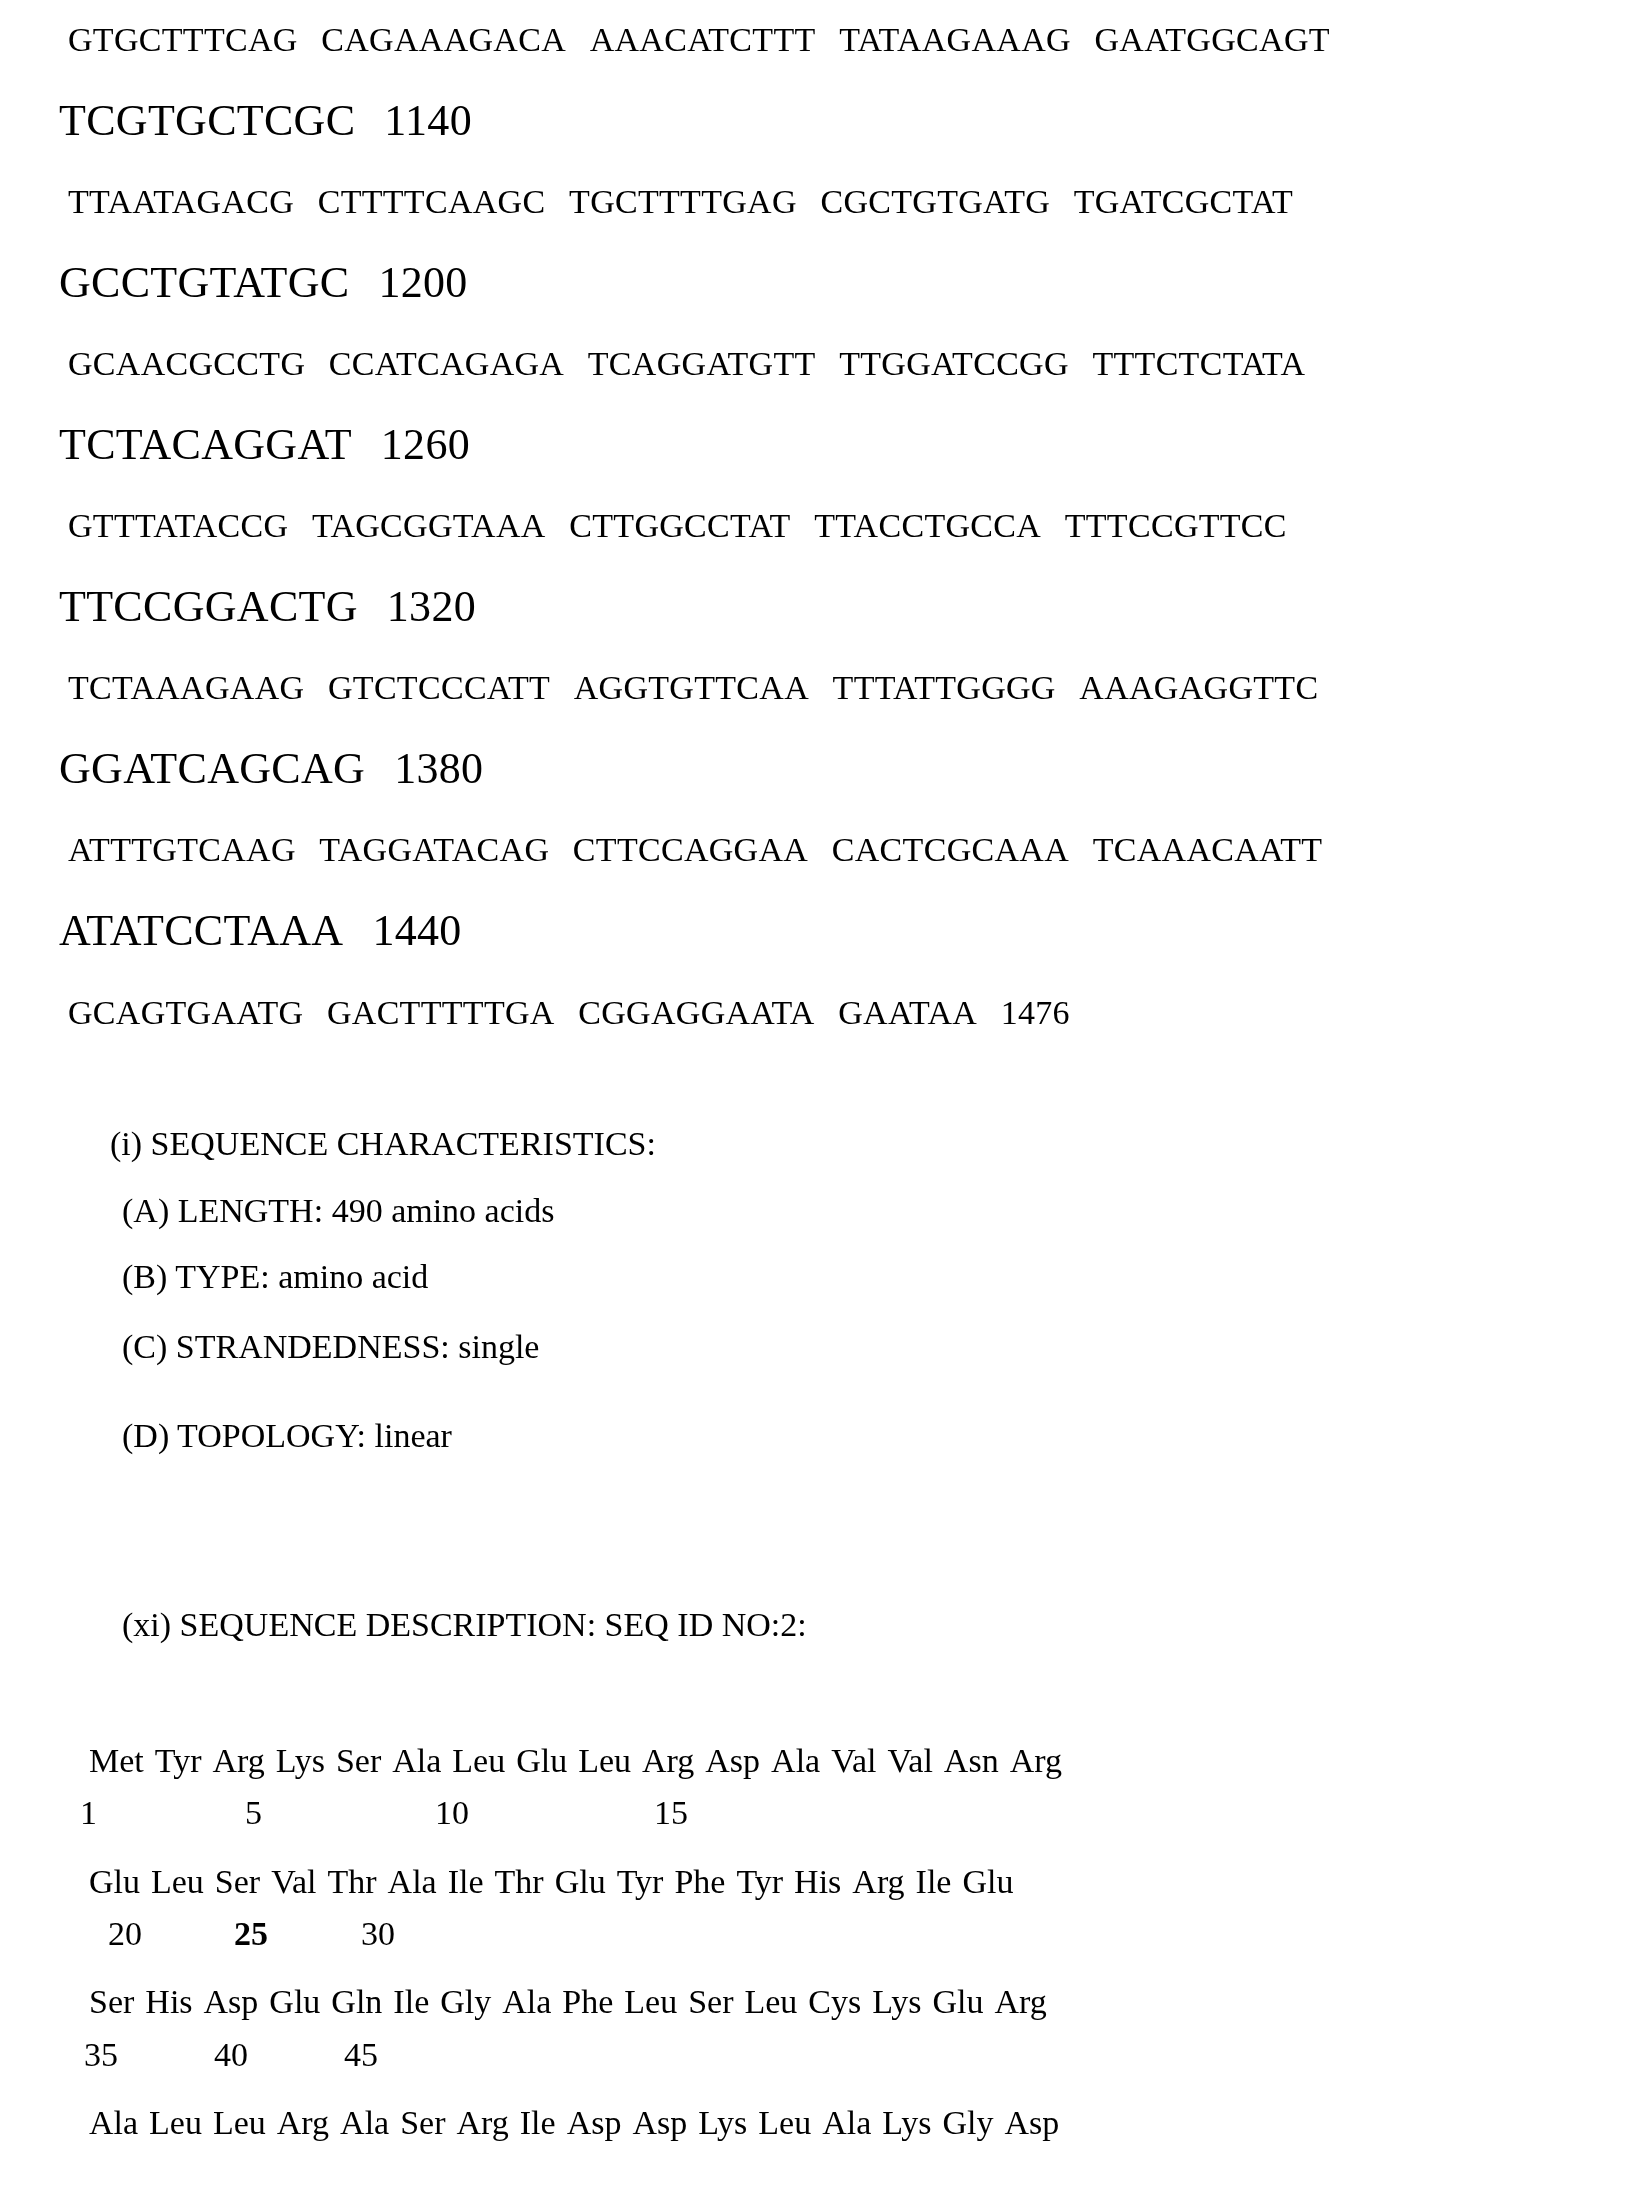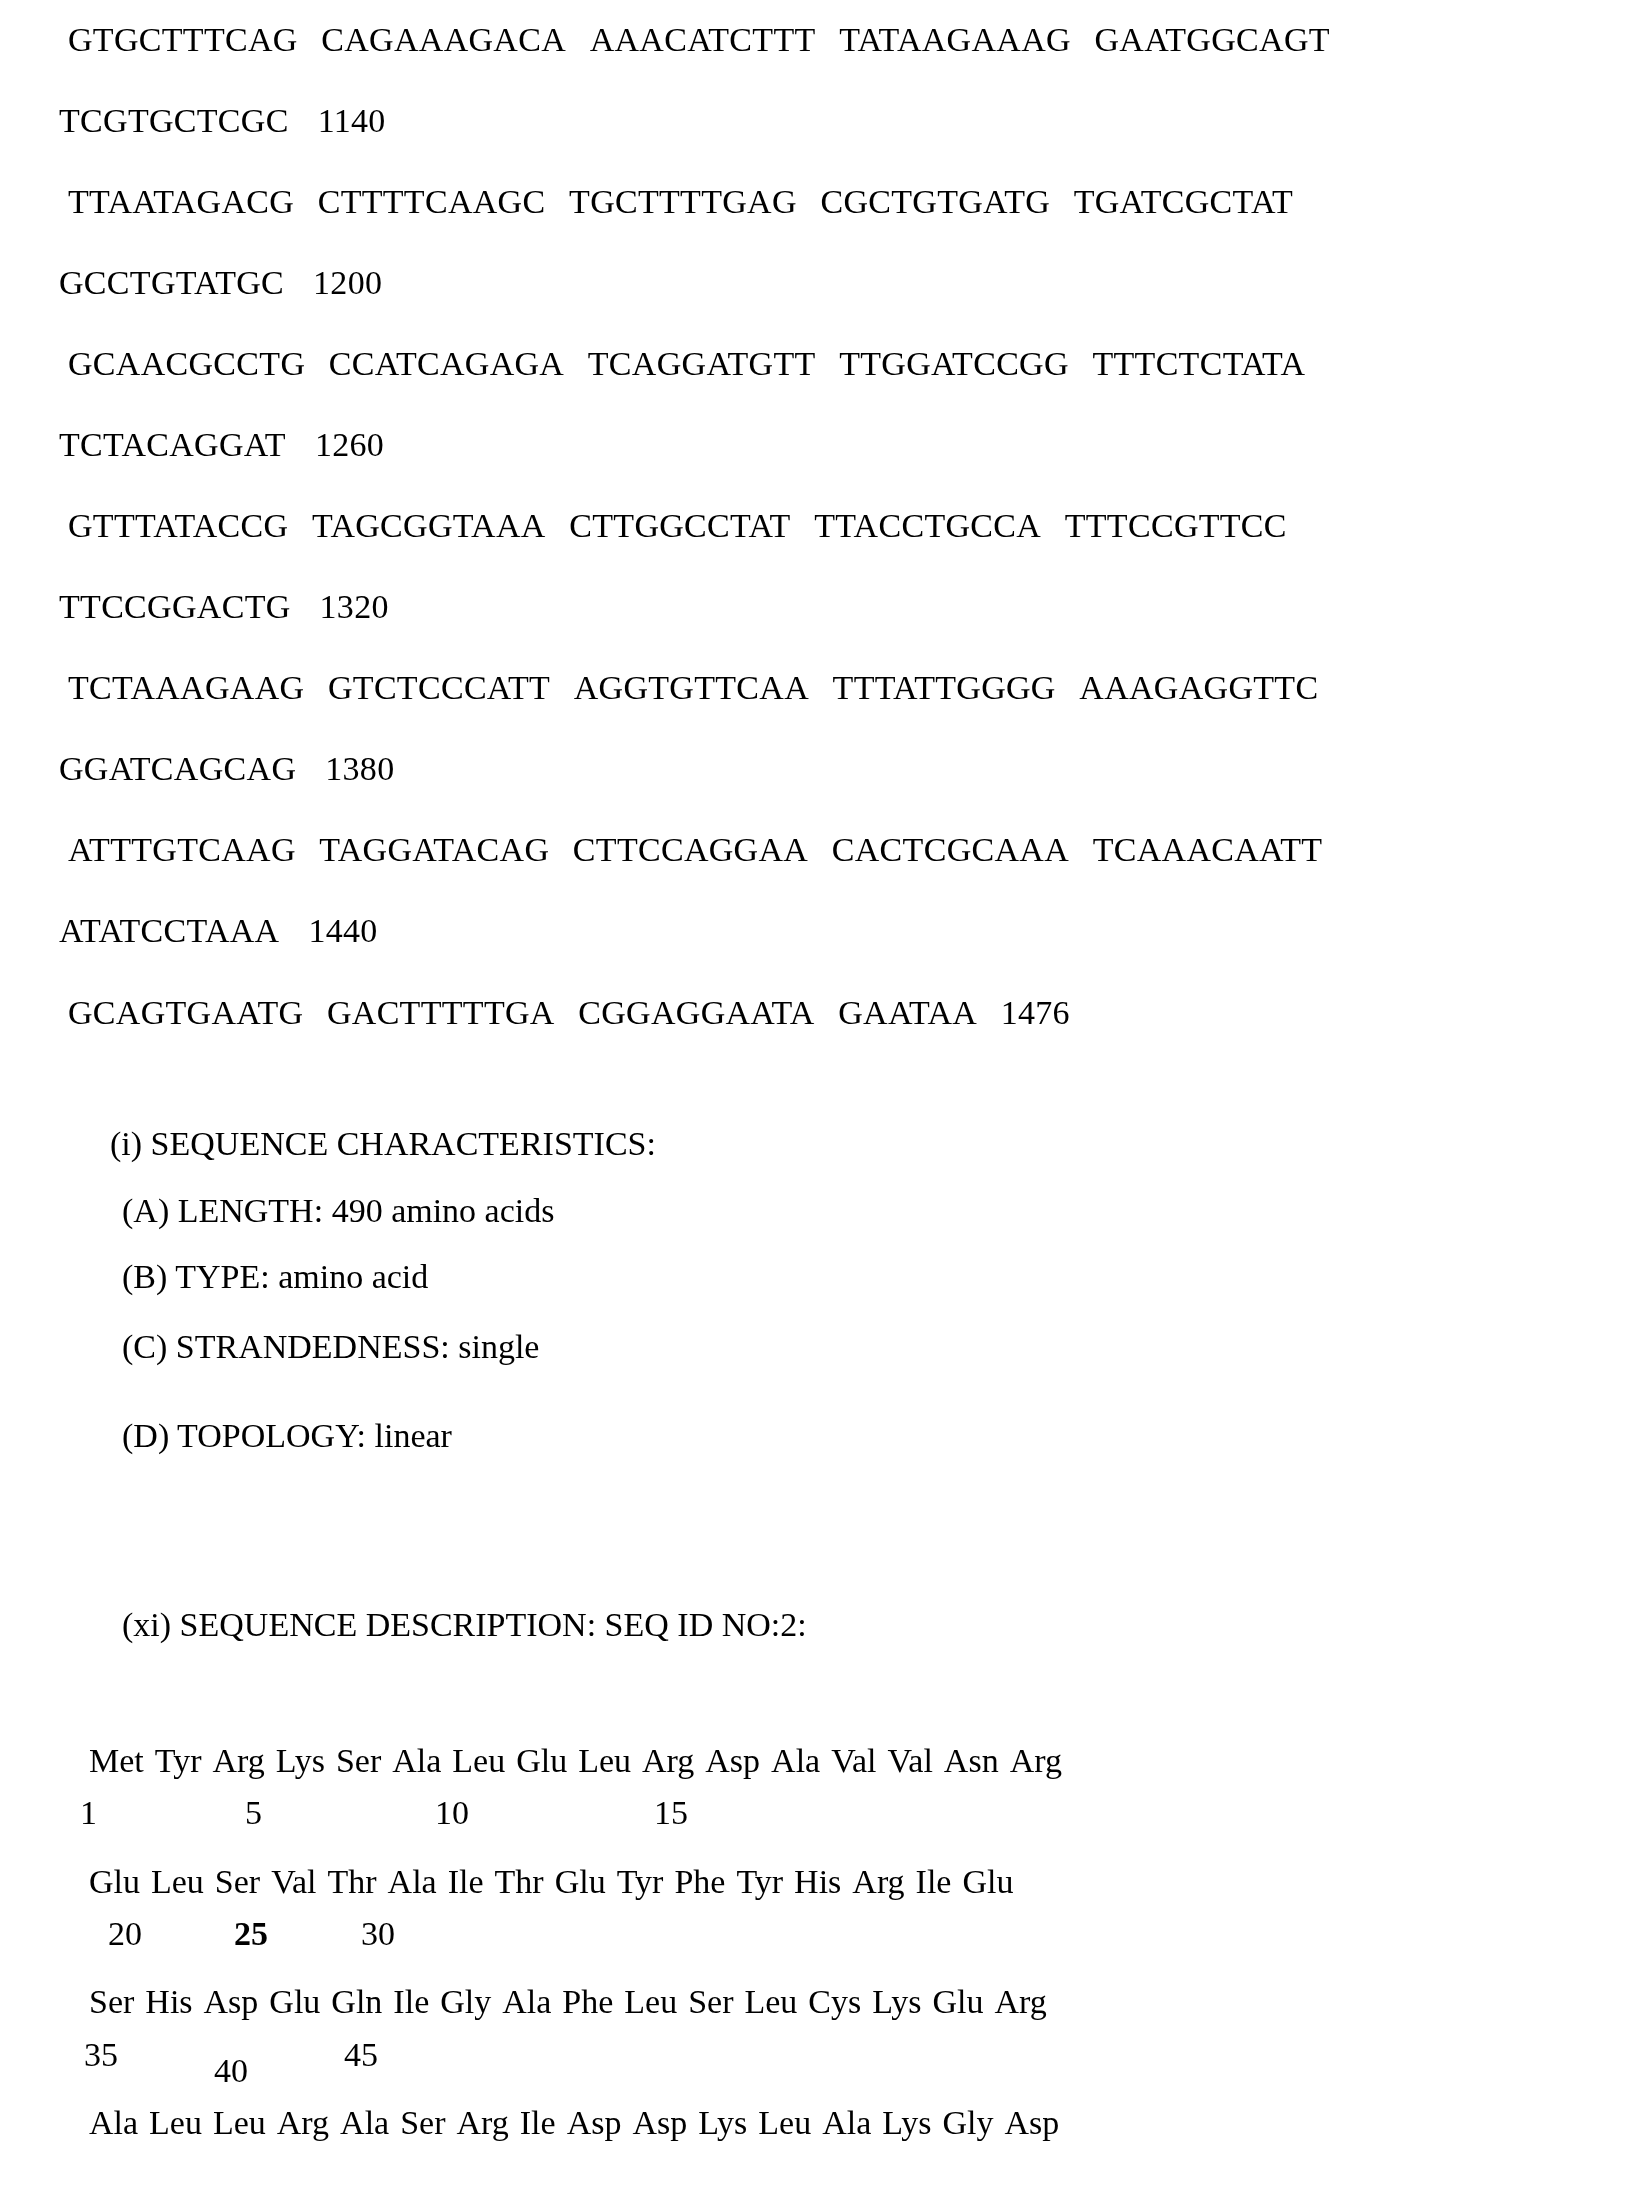--- a/index.html
+++ b/index.html
@@ -36,21 +36,21 @@
   }
   .dna-row-main .codon {
     display: inline-block;
     margin-right: 23.6px;
   }
   .dna-row-main .codon:last-child { margin-right: 0; }
 
   .dna-row-cont {
     position: relative;
     padding-left: 59px;
-    font-size: 34px;
+    font-size: 44px;
     line-height: 46px;
     letter-spacing: 0.3px;
     white-space: nowrap;
     margin-top: 29px;
   }
   .dna-row-cont .codon {
     display: inline-block;
   }
   .dna-row-cont .posnum {
     display: inline-block;
@@ -166,20 +166,20 @@
       </div>
       <div class="prot-row" style="position: absolute; left: 0px; top: 121px;"><span class="aa">Glu</span><span class="aa">Leu</span><span class="aa">Ser</span><span class="aa">Val</span><span class="aa">Thr</span><span class="aa">Ala</span><span class="aa">Ile</span><span class="aa">Thr</span><span class="aa">Glu</span><span class="aa">Tyr</span><span class="aa">Phe</span><span class="aa">Tyr</span><span class="aa">His</span><span class="aa">Arg</span><span class="aa">Ile</span><span class="aa">Glu</span></div>
       <div class="prot-numrow" style="position: absolute; left: 0px; width: 1648px; top: 173px; margin-top: 0px;">
         <span class="num" style="left: 108px;">20</span>
         <span class="num" style="left: 234px; font-weight: bold;">25</span>
         <span class="num" style="left: 361px;">30</span>
       </div>
       <div class="prot-row" style="position: absolute; left: 0px; top: 241px;"><span class="aa">Ser</span><span class="aa">His</span><span class="aa">Asp</span><span class="aa">Glu</span><span class="aa">Gln</span><span class="aa">Ile</span><span class="aa">Gly</span><span class="aa">Ala</span><span class="aa">Phe</span><span class="aa">Leu</span><span class="aa">Ser</span><span class="aa">Leu</span><span class="aa">Cys</span><span class="aa">Lys</span><span class="aa">Glu</span><span class="aa">Arg</span></div>
       <div class="prot-numrow" style="position: absolute; left: 0px; width: 1648px; top: 294px; margin-top: 0px;">
         <span class="num" style="left: 84px;">35</span>
-        <span class="num" style="left: 214px; margin-top: 16px;">40</span>
+        <span class="num" style="left: 214px;">40</span>
         <span class="num" style="left: 344px;">45</span>
       </div>
       <div class="prot-row" style="position: absolute; left: 0px; top: 362px;"><span class="aa">Ala</span><span class="aa">Leu</span><span class="aa">Leu</span><span class="aa">Arg</span><span class="aa">Ala</span><span class="aa">Ser</span><span class="aa">Arg</span><span class="aa">Ile</span><span class="aa">Asp</span><span class="aa">Asp</span><span class="aa">Lys</span><span class="aa">Leu</span><span class="aa">Ala</span><span class="aa">Lys</span><span class="aa">Gly</span><span class="aa">Asp</span></div>
     </div>
 
 </div>
 
 
 </body></html>

